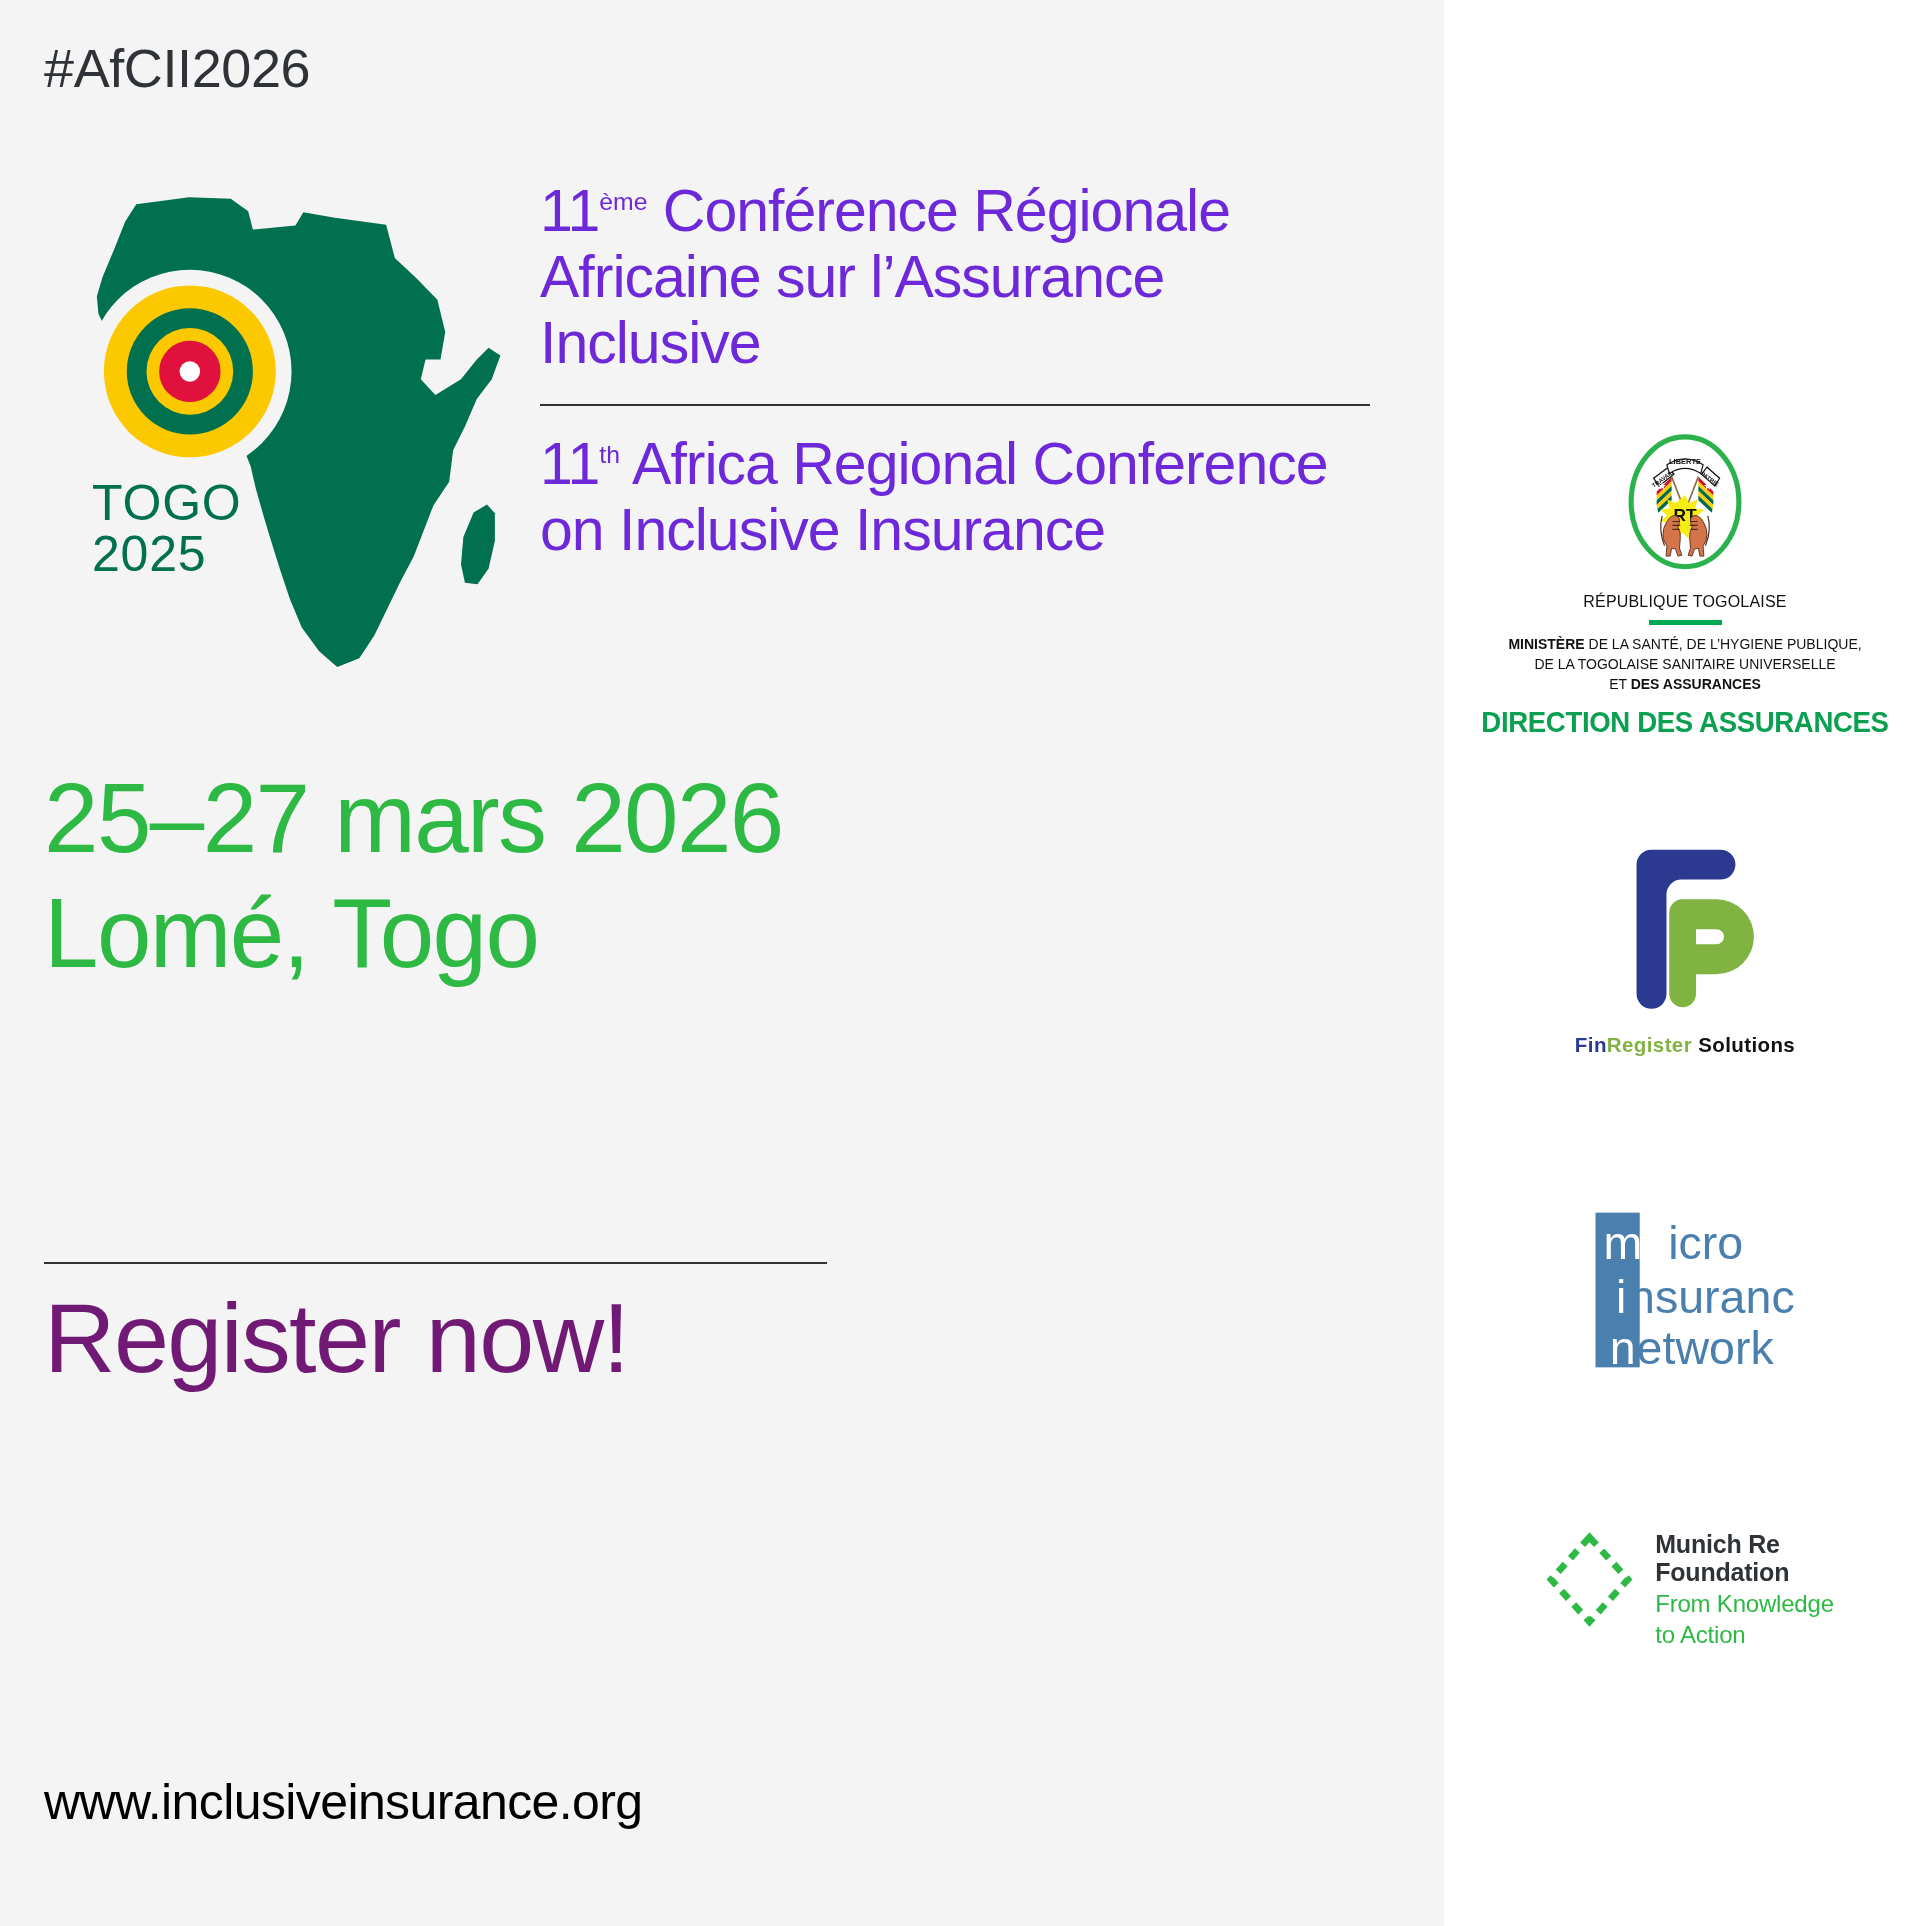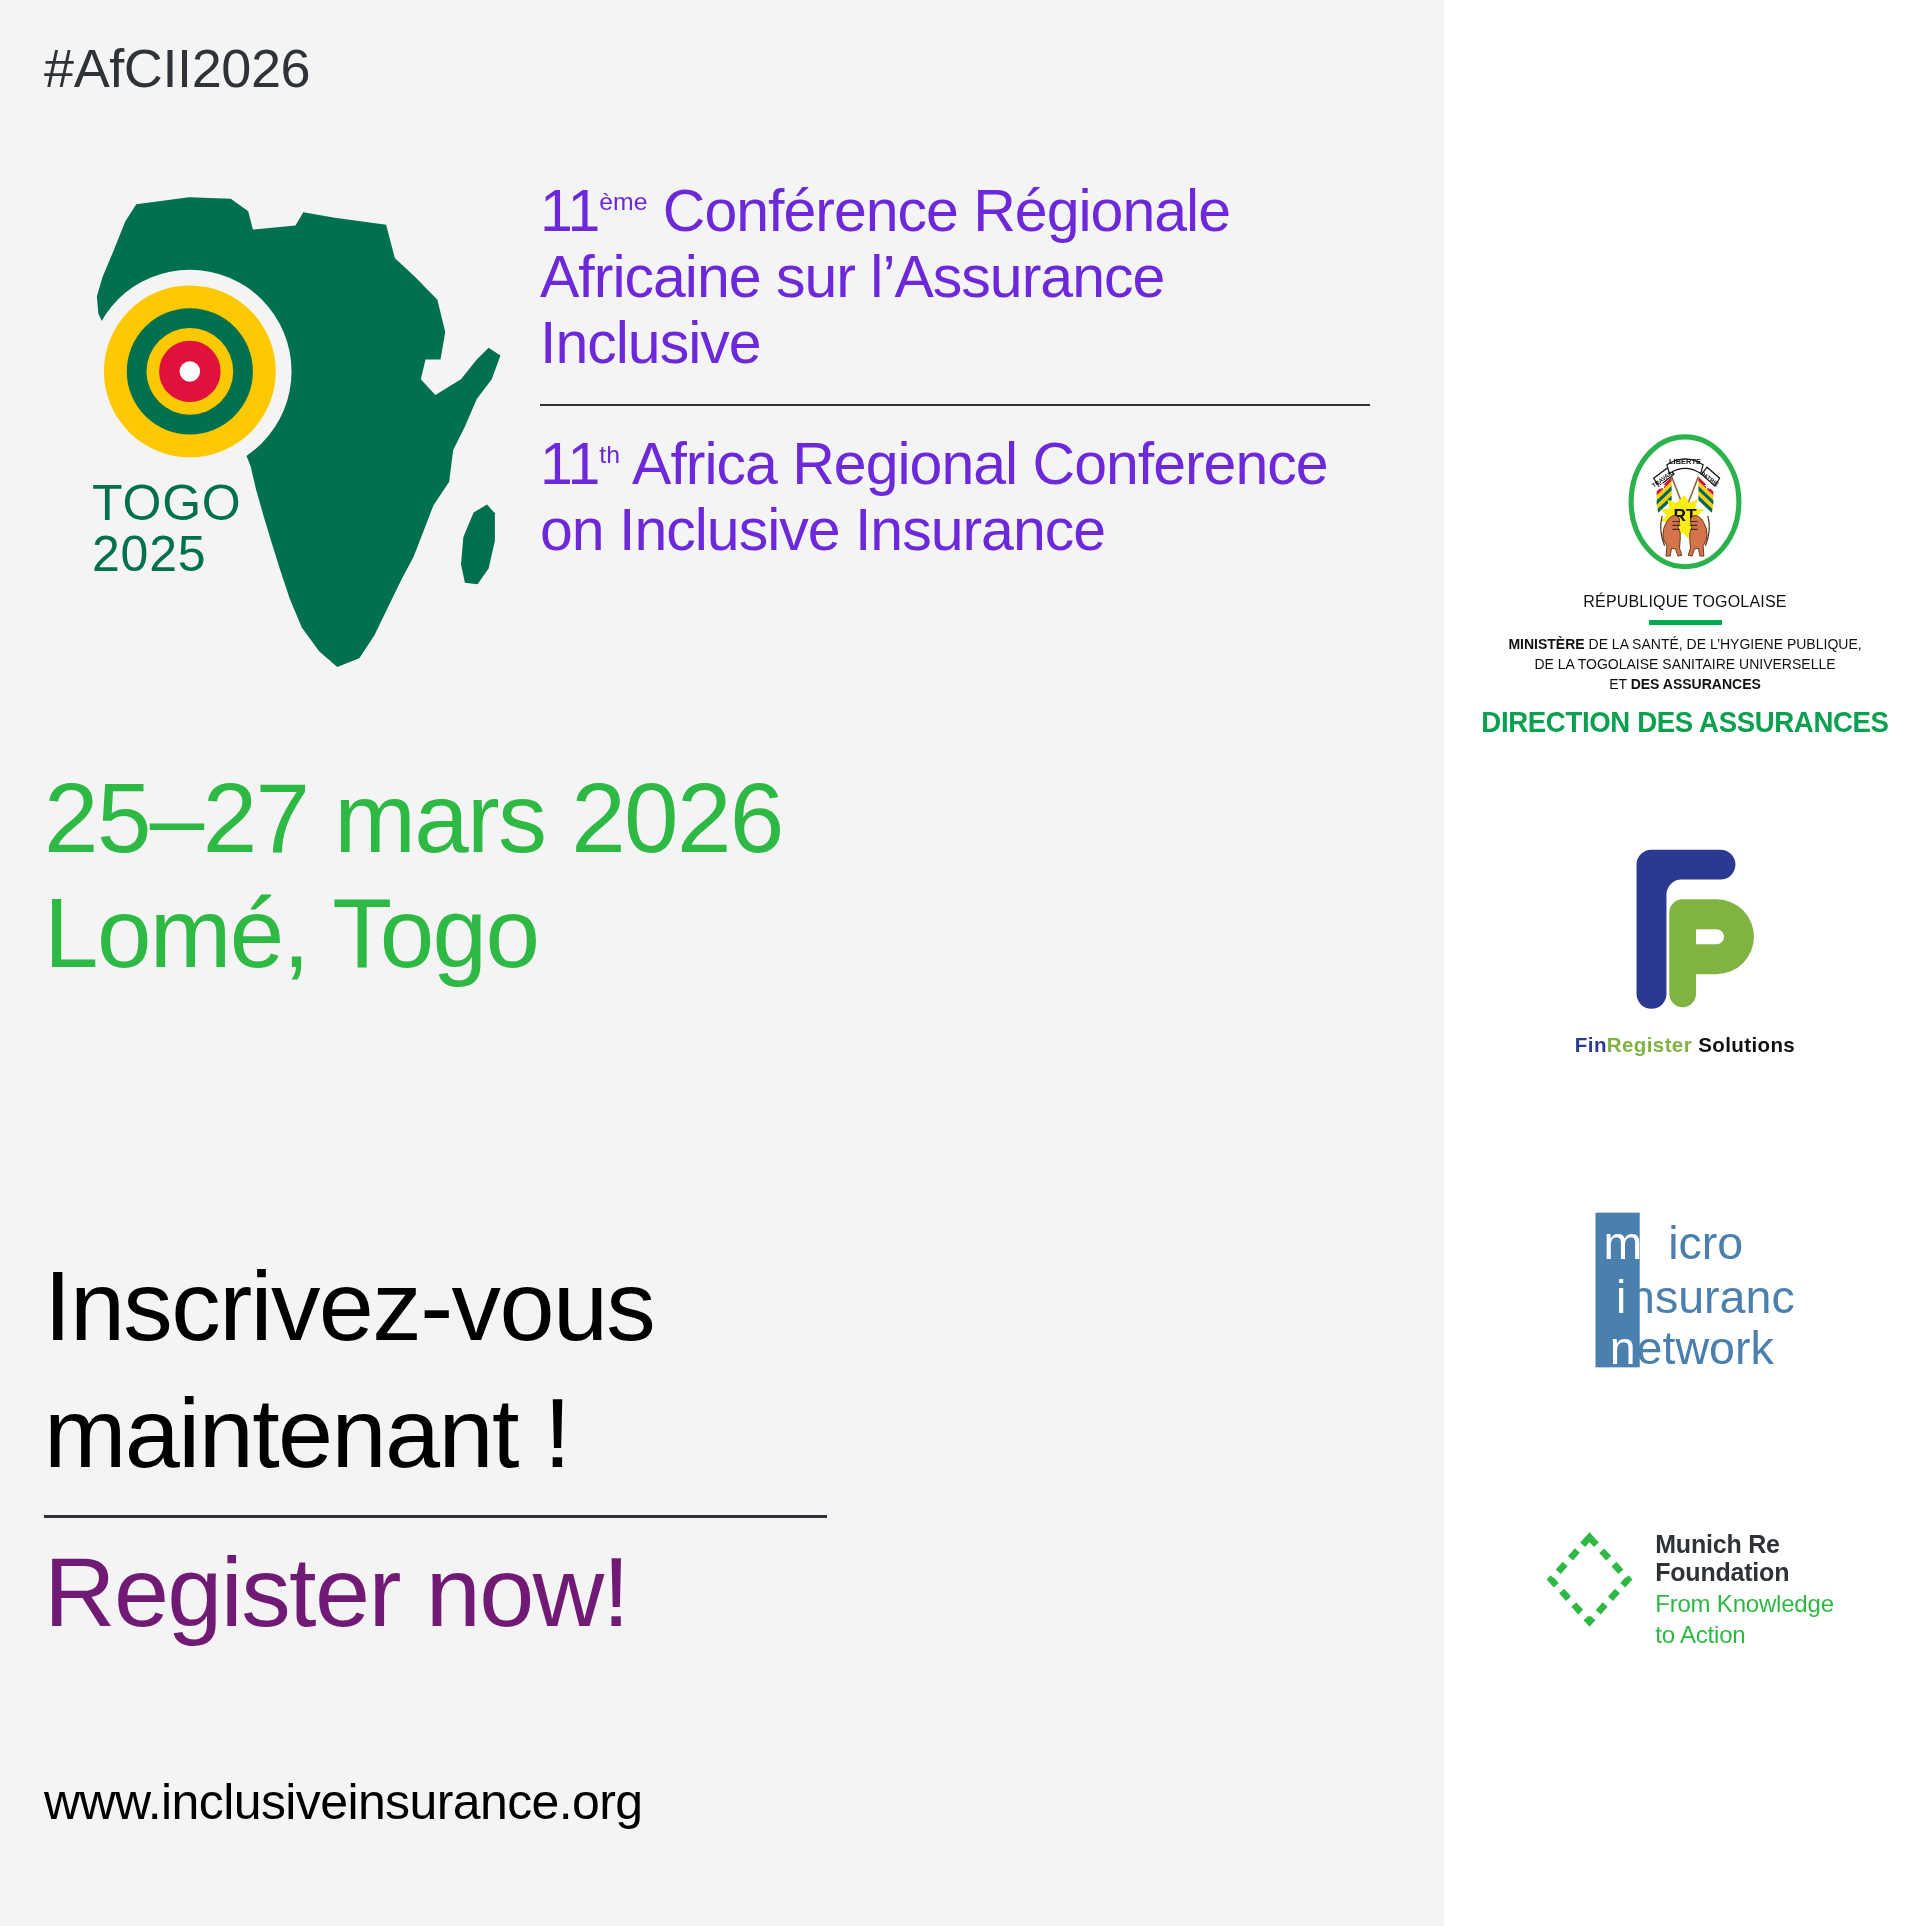--- a/index.html
+++ b/index.html
@@ -256,21 +256,20 @@
 
       <div class="title-en"><span>11</span><span class="sup">th</span><span> Africa Regional Conference on Inclusive Insurance</span></div>
     </div>
 
     <div class="date-block">
       <div>25–27 mars 2026</div>
       <div>Lomé, Togo</div>
     </div>
 
     <div class="cta">
-      <div class="cta-fr">Inscrivez-vous maintenant !</div>
       <div class="cta-rule"></div>
       <div class="cta-en">Register now!</div>
     </div>
 
     <div class="website">www.inclusiveinsurance.org</div>
   </div>
 
   <div class="sidebar">
 
     <div class="sponsor sp-togo">

